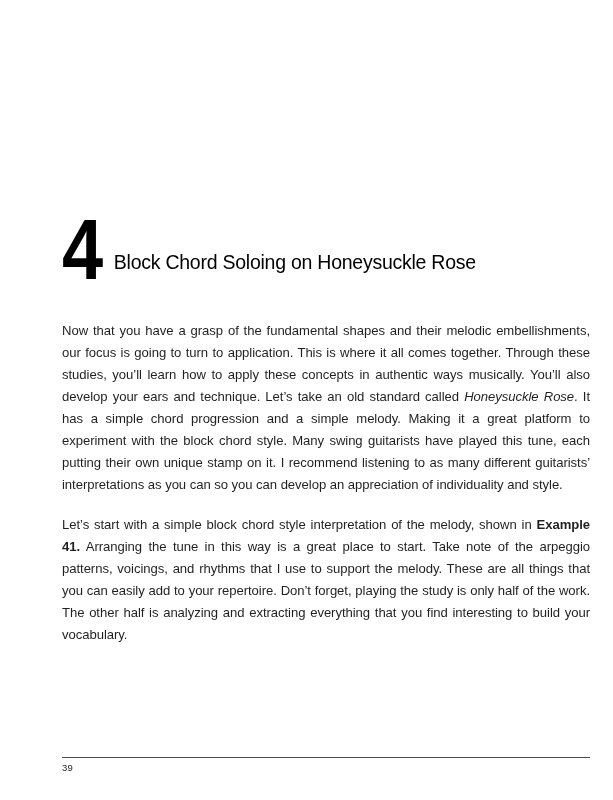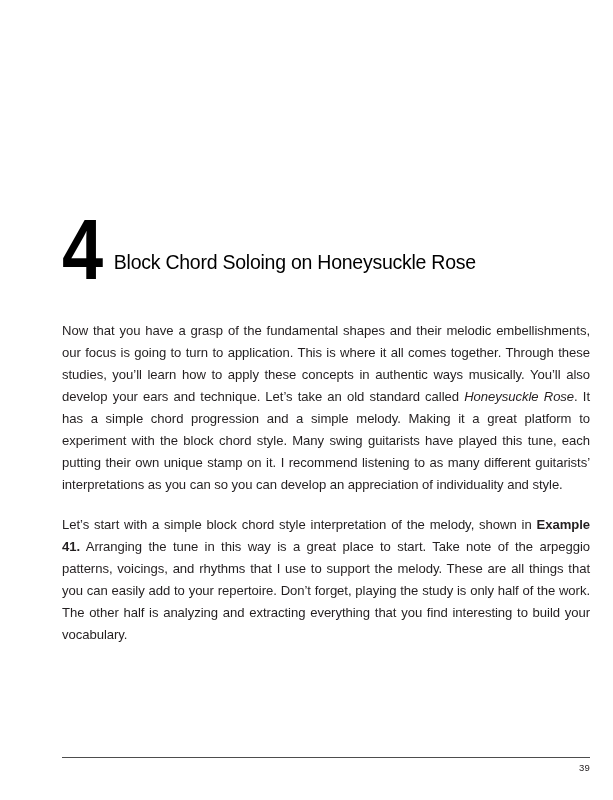--- a/index.html
+++ b/index.html
@@ -78,21 +78,21 @@
     top: 757px;
     width: 528px;
     height: 1px;
     background: #4d4d4d;
   }
   .page-number {
     position: absolute;
     left: 62px;
     top: 762px;
     width: 528px;
-    text-align: right;
+    text-align: left;
     font-family: "Liberation Sans", sans-serif;
     font-size: 9.5px;
     color: #231f20;
     letter-spacing: 0.2px;
   }
 </style>
 </head>
 <body>
 
 <div class="page">

